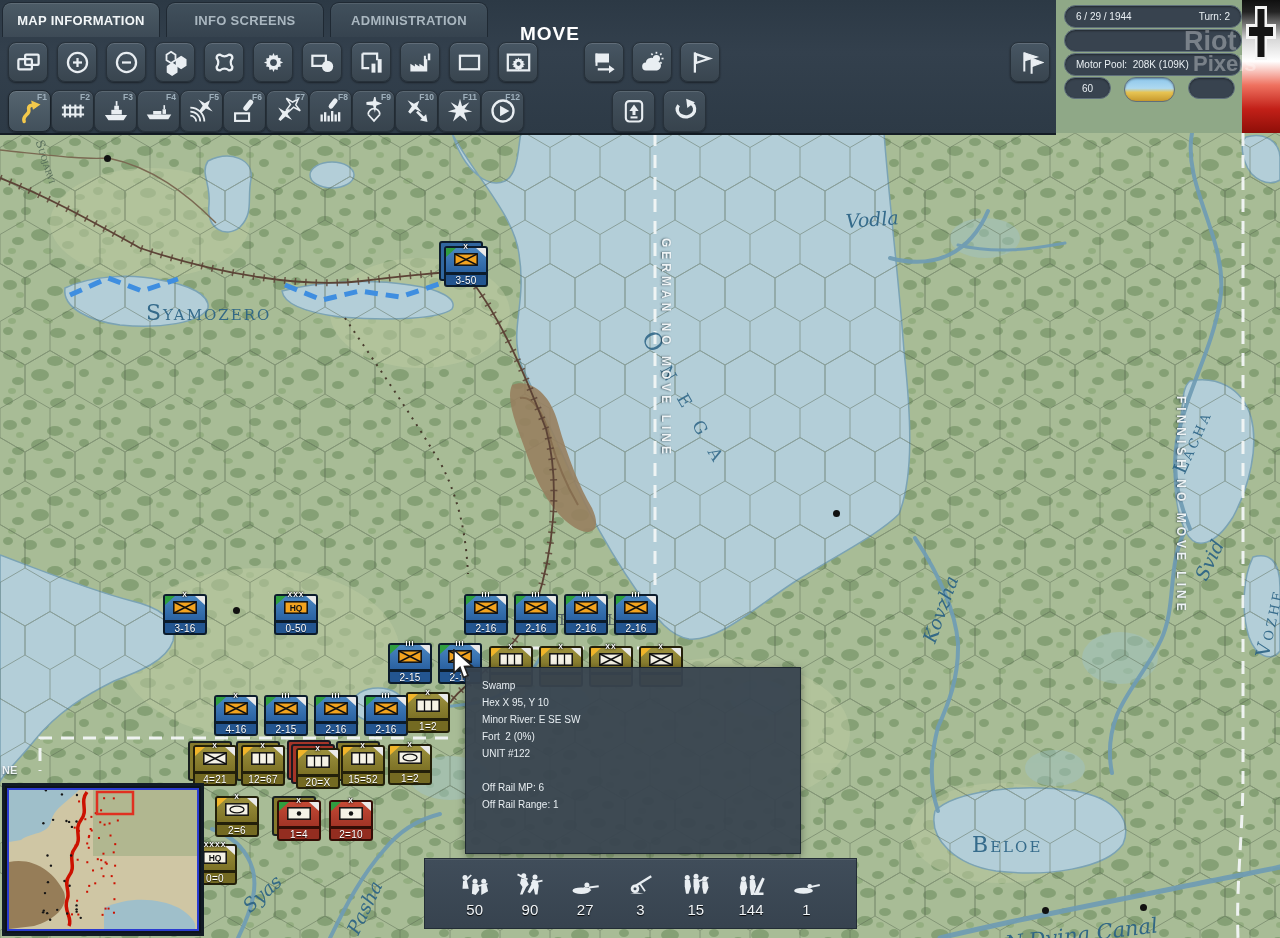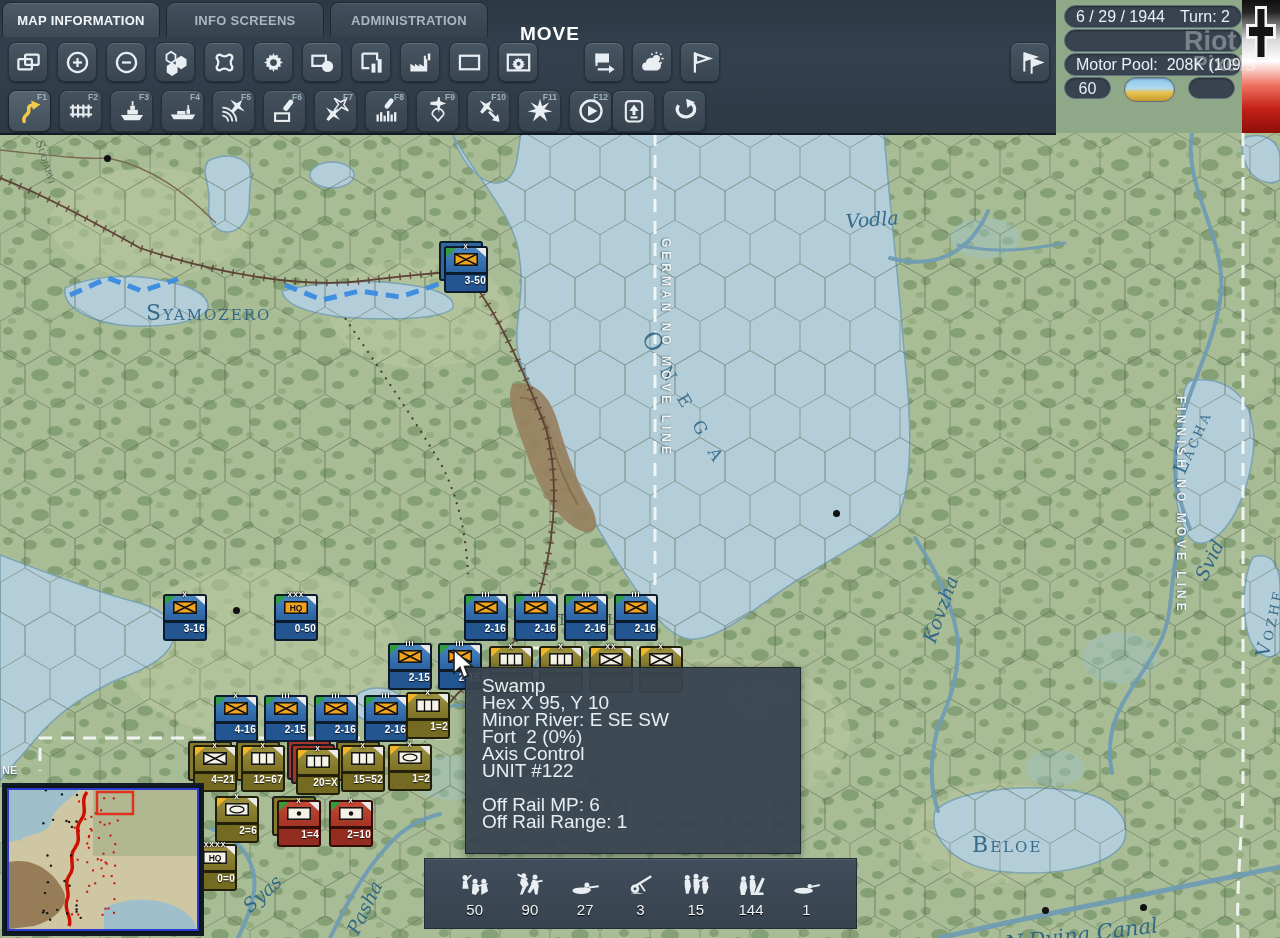--- a/index.html
+++ b/index.html
@@ -19,33 +19,33 @@
     color:#ffffff;font-size:19px;font-weight:bold;letter-spacing:1px;}
   .btnrow{position:absolute;display:flex;gap:9px;}
   #tb-main{left:8px;top:42px;}
   #tb-group2{left:584px;top:42px;gap:8px;}
   #tb-right{left:1010px;top:42px;}
   .tbtn{width:38px;height:38px;border-radius:8px;border:1px solid #27313a;
     background:linear-gradient(180deg,#475663,#39454f);
     box-shadow:inset 0 1px 0 rgba(255,255,255,.14),0 1px 2px rgba(0,0,0,.45);
     display:flex;align-items:center;justify-content:center;cursor:pointer;}
   .tbtn svg{width:27px;height:27px;}
-  #fk-row{left:8px;top:90px;display:flex;gap:8px;position:absolute;}
+  #fk-row{left:8px;top:90px;display:flex;position:absolute;}
   #fk-extra{left:612px;top:90px;display:flex;gap:8px;position:absolute;}
   .fbtn{position:relative;width:41px;height:40px;border-radius:8px;border:1px solid #27313a;
     background:linear-gradient(180deg,#44525e,#37434d);
     box-shadow:inset 0 1px 0 rgba(255,255,255,.12),0 1px 2px rgba(0,0,0,.4);
     display:flex;align-items:center;justify-content:center;cursor:pointer;}
   .fbtn.active{background:linear-gradient(180deg,#55646f,#42505b);border-color:#1d262e;}
   .fbtn svg{width:28px;height:28px;}
   .fklabel{position:absolute;top:1px;right:3px;font-size:8.5px;color:#9fb0bc;font-weight:bold;}
   
   #status{position:absolute;left:1064px;top:5px;width:178px;z-index:120;}
   .pill{border:1.5px solid #5f6f7b;border-radius:12px;background:#38434f;color:#e9eff3;
-    font-size:16px;height:21px;line-height:21px;padding:0 11px;margin-bottom:1px;
+    font-size:10px;height:21px;line-height:21px;padding:0 11px;margin-bottom:1px;
     box-shadow:inset 0 1px 2px rgba(0,0,0,.4);white-space:pre;}
   #pill-date{display:flex;justify-content:space-between;}
   #pills-small{display:flex;gap:13px;}
   .spill{width:45px;height:20px;text-align:center;padding:0;}
   #pill-weather{width:49px;height:23px;border-radius:12px;border:1.5px solid #5f6f7b;
     background:linear-gradient(180deg,#8ec7ec 0%,#aed9f0 45%,#e7c453 62%,#c89a2e 100%);
     box-shadow:inset 0 1px 2px rgba(0,0,0,.35);}
   #flagstrip{position:absolute;left:1242px;top:0;width:38px;height:133px;z-index:130;
     background:linear-gradient(180deg,#101010 0%,#242424 9%,#d9d9d9 30%,#ffffff 46%,#ef7260 64%,#c22018 82%,#8e0e08 100%);}
   #watermark{position:absolute;left:1184px;top:26px;z-index:200;color:rgba(255,255,255,.33);
@@ -70,23 +70,23 @@
   .cls-nfrag{font-family:"Liberation Sans",sans-serif;font-size:11px;font-weight:bold;
     color:#eef3f5;text-shadow:0 1px 2px rgba(15,35,45,.7);}
   
   #units{position:absolute;left:0;top:0;width:1280px;height:938px;z-index:30;}
   .unit{position:absolute;width:44px;cursor:pointer;}
   .utile{position:relative;width:44px;height:28px;box-sizing:border-box;border:2px solid #0c1c2c;
     border-radius:3px 3px 0 0;overflow:hidden;}
   .c-blue .utile{background:linear-gradient(180deg,#4a86c0,#2a62a2);}
   .c-olive .utile{background:linear-gradient(180deg,#9c913e,#7d7226);border-color:#23200a;}
   .c-red .utile{background:linear-gradient(180deg,#c44a35,#a23426);border-color:#330d06;}
-  .uval{position:relative;width:44px;height:20px;box-sizing:border-box;margin-top:-1px;
-    border:2px solid #0c1c2c;border-radius:0 0 3px 3px;text-align:right;
-    font-size:10px;font-weight:bold;line-height:11px;color:#fff;
+  .uval{position:relative;width:44px;height:14px;box-sizing:border-box;margin-top:-1px;
+    border:2px solid #0c1c2c;border-radius:0 0 3px 3px;text-align:center;
+    font-size:10px;font-weight:normal;line-height:11px;color:#fff;
     text-shadow:0 1px 1px rgba(0,0,0,.8);letter-spacing:.3px;}
   .c-blue .uval{background:#235590;}
   .c-olive .uval{background:#746a22;border-color:#23200a;}
   .c-red .uval{background:#932d20;border-color:#330d06;}
   .usize{position:absolute;top:-3px;left:0;width:44px;text-align:center;font-size:7px;
     font-weight:bold;color:#fff;z-index:4;letter-spacing:1px;
     text-shadow:0 0 2px #000,0 0 2px #000;}
   .tl,.tr{position:absolute;width:0;height:0;z-index:3;}
   .tl{left:0;top:0;border-bottom:9px solid transparent;}
   .tr{right:0;top:0;border-bottom:9px solid transparent;}
@@ -96,21 +96,21 @@
   .usym{position:absolute;left:50%;top:55%;transform:translate(-50%,-50%);}
   .sh{position:absolute;width:44px;height:40px;box-sizing:border-box;
     border:2px solid rgba(12,22,32,.9);border-radius:3px;z-index:-1;}
   .sh.b{background:#31679f;}
   .sh.o{background:#857a2c;}
   .sh.r{background:#a53528;}
   
   #tooltip{position:absolute;left:465px;top:667px;width:336px;height:187px;z-index:40;
     background:rgba(56,67,79,.95);border:1px solid rgba(25,35,44,.85);
     box-shadow:0 2px 8px rgba(0,0,0,.4);padding:9px 0 0 16px;box-sizing:border-box;
-    color:#e7edf1;font-size:19px;}
+    color:#e7edf1;font-size:10px;}
   .tline{height:17px;line-height:17px;white-space:pre;}
   #stats{position:absolute;left:424px;top:858px;width:433px;height:71px;z-index:45;
     background:linear-gradient(180deg,#404d5a,#37434f);border:1px solid #232d36;
     box-shadow:inset 0 1px 0 rgba(255,255,255,.1);display:flex;align-items:center;
     justify-content:space-around;padding:0 22px;box-sizing:border-box;}
   .stat{display:flex;flex-direction:column;align-items:center;gap:1px;}
   .stat svg{width:36px;height:30px;}
   .sval{color:#f0f4f7;font-size:15px;text-shadow:0 1px 1px #000;}
   #minimap{position:absolute;left:2px;top:783px;width:202px;height:153px;z-index:50;
     border:3px solid #111b24;box-sizing:border-box;background:#0d141b;cursor:pointer;}
@@ -607,21 +607,20 @@
         </div>
         <div class="uval">0=0</div>
       </div>
     </div>
 
   <div id="tooltip">
       <div class="tline">Swamp</div>
       <div class="tline">Hex X 95, Y 10</div>
       <div class="tline">Minor River: E SE SW</div>
       <div class="tline">Fort  2 (0%)</div>
-      <div class="tline">Axis Control</div>
       <div class="tline">UNIT #122</div>
       <div class="tline">&nbsp;</div>
       <div class="tline">Off Rail MP: 6</div>
       <div class="tline">Off Rail Range: 1</div>
     </div>
 
   <div id="stats">
       <div class="stat">
         <svg viewBox="0 0 24 24">
           <g fill="#e9eef2">

